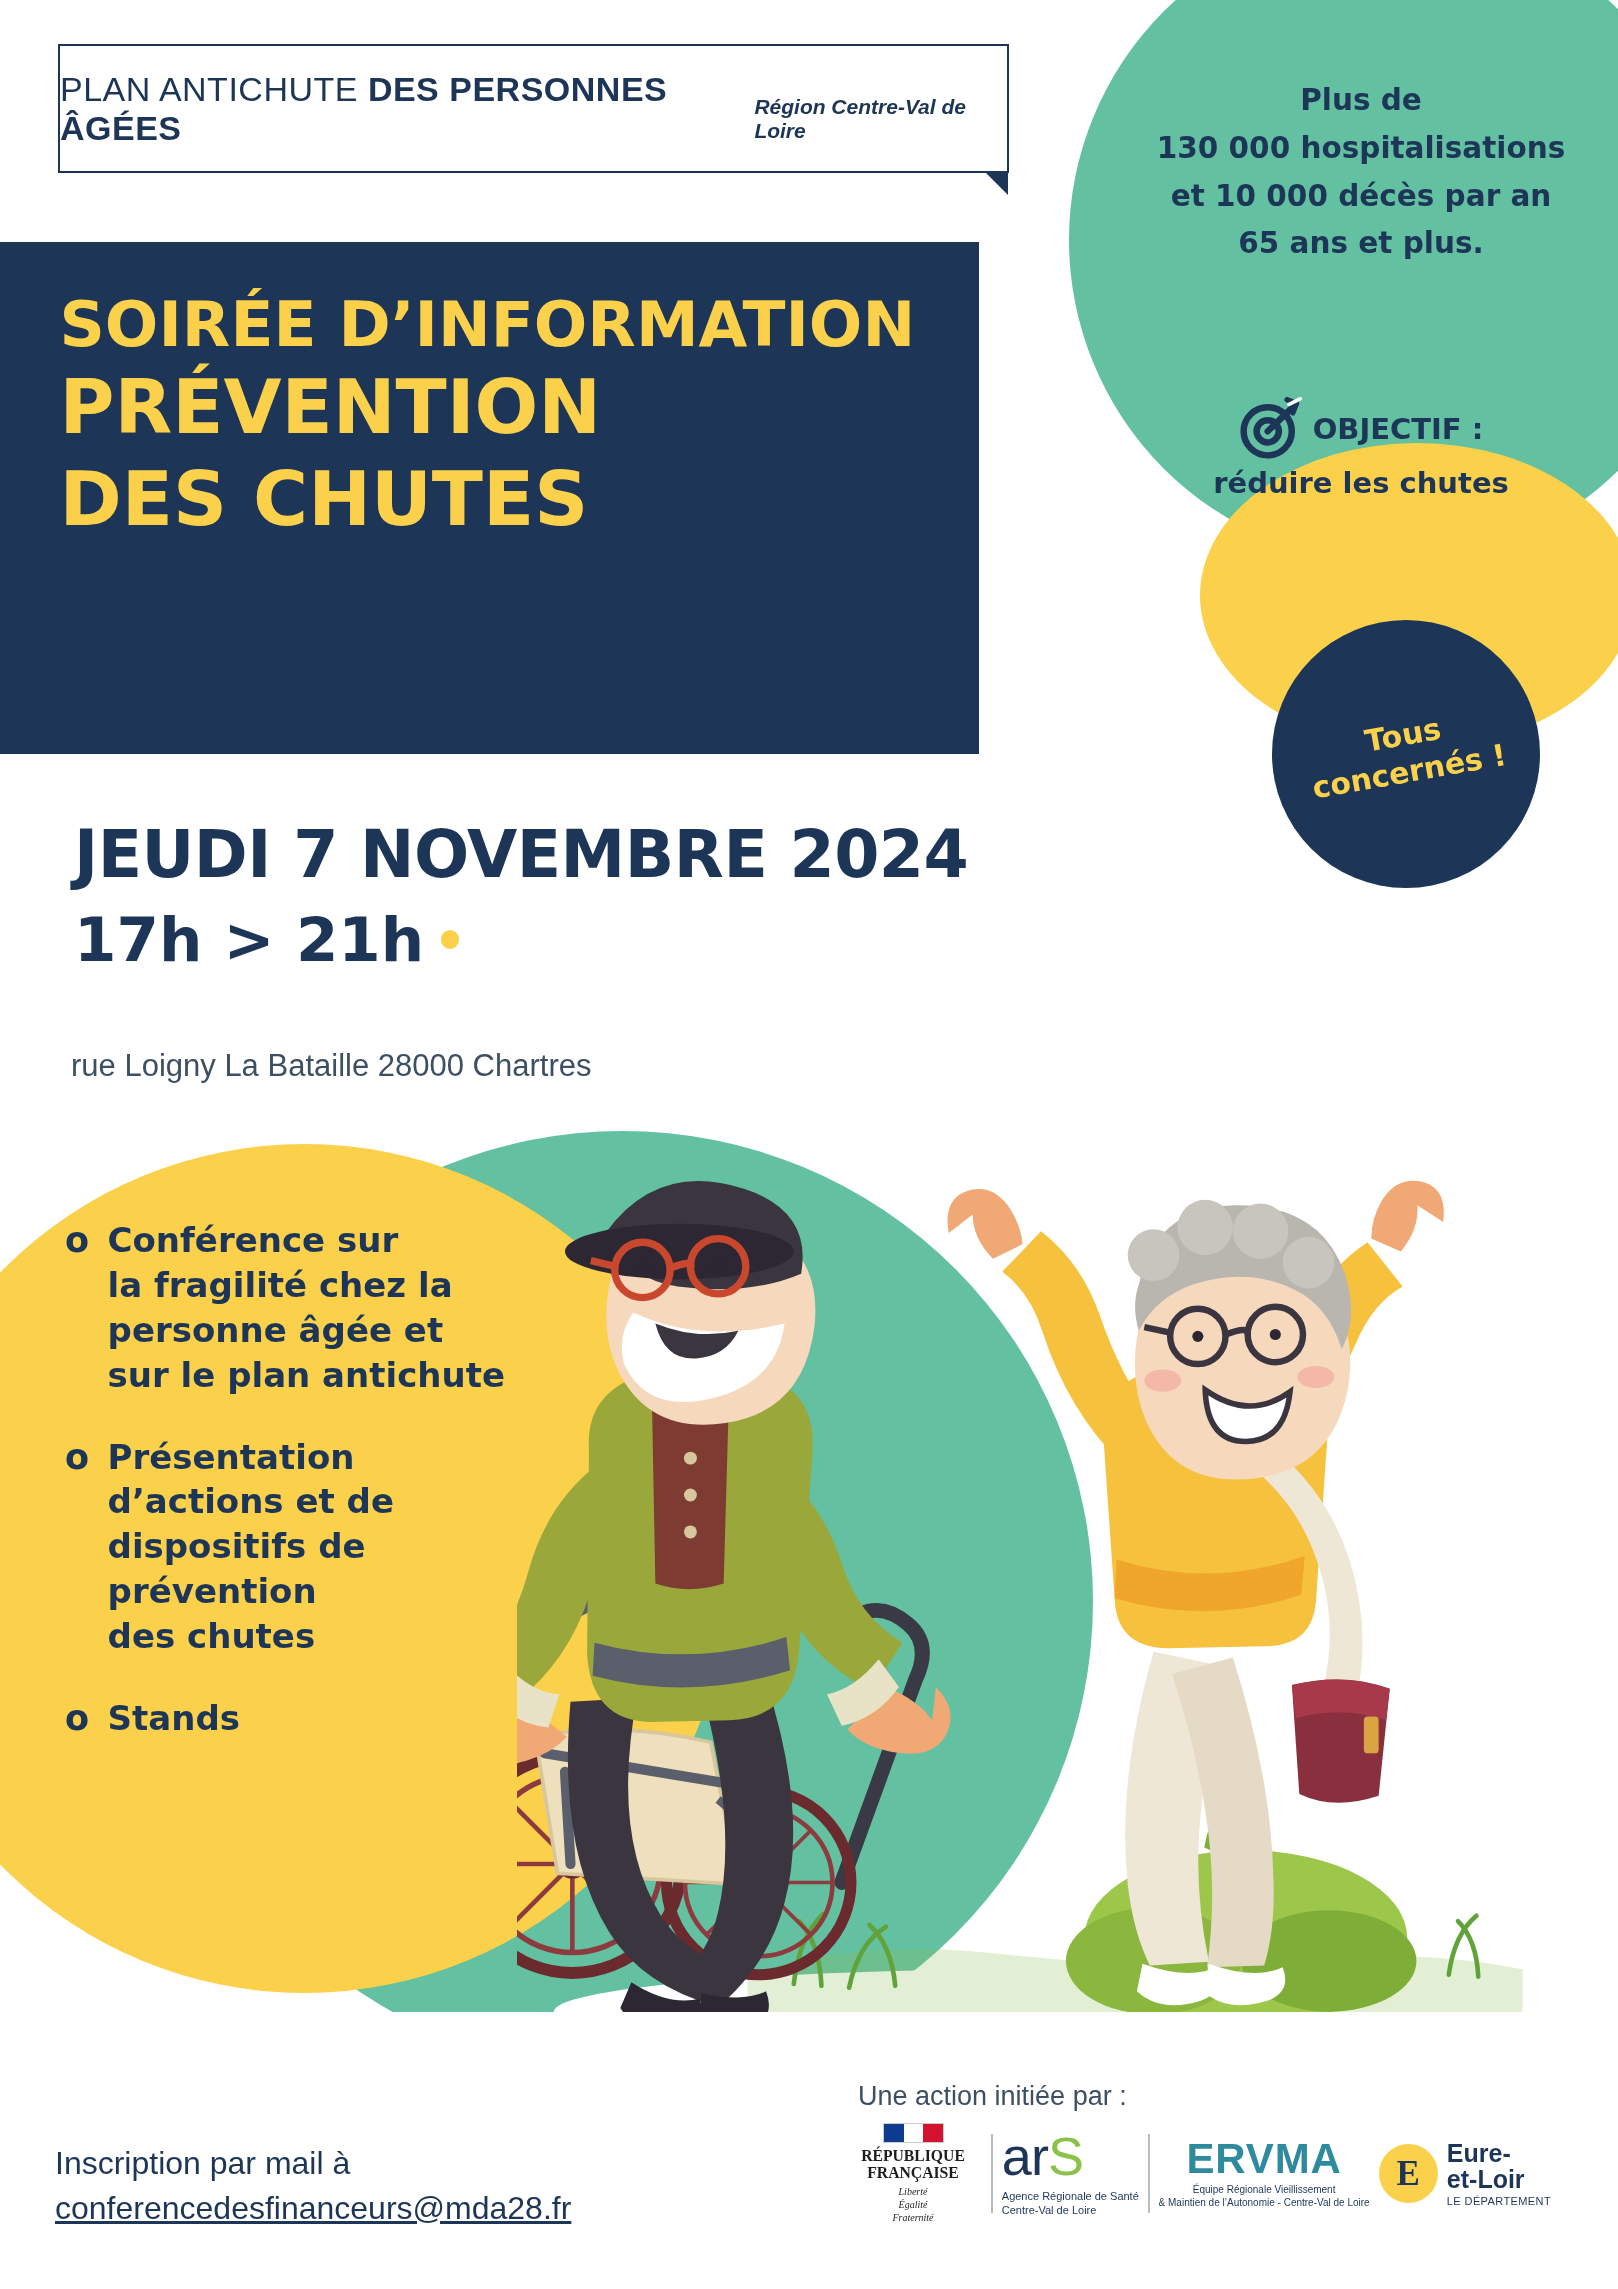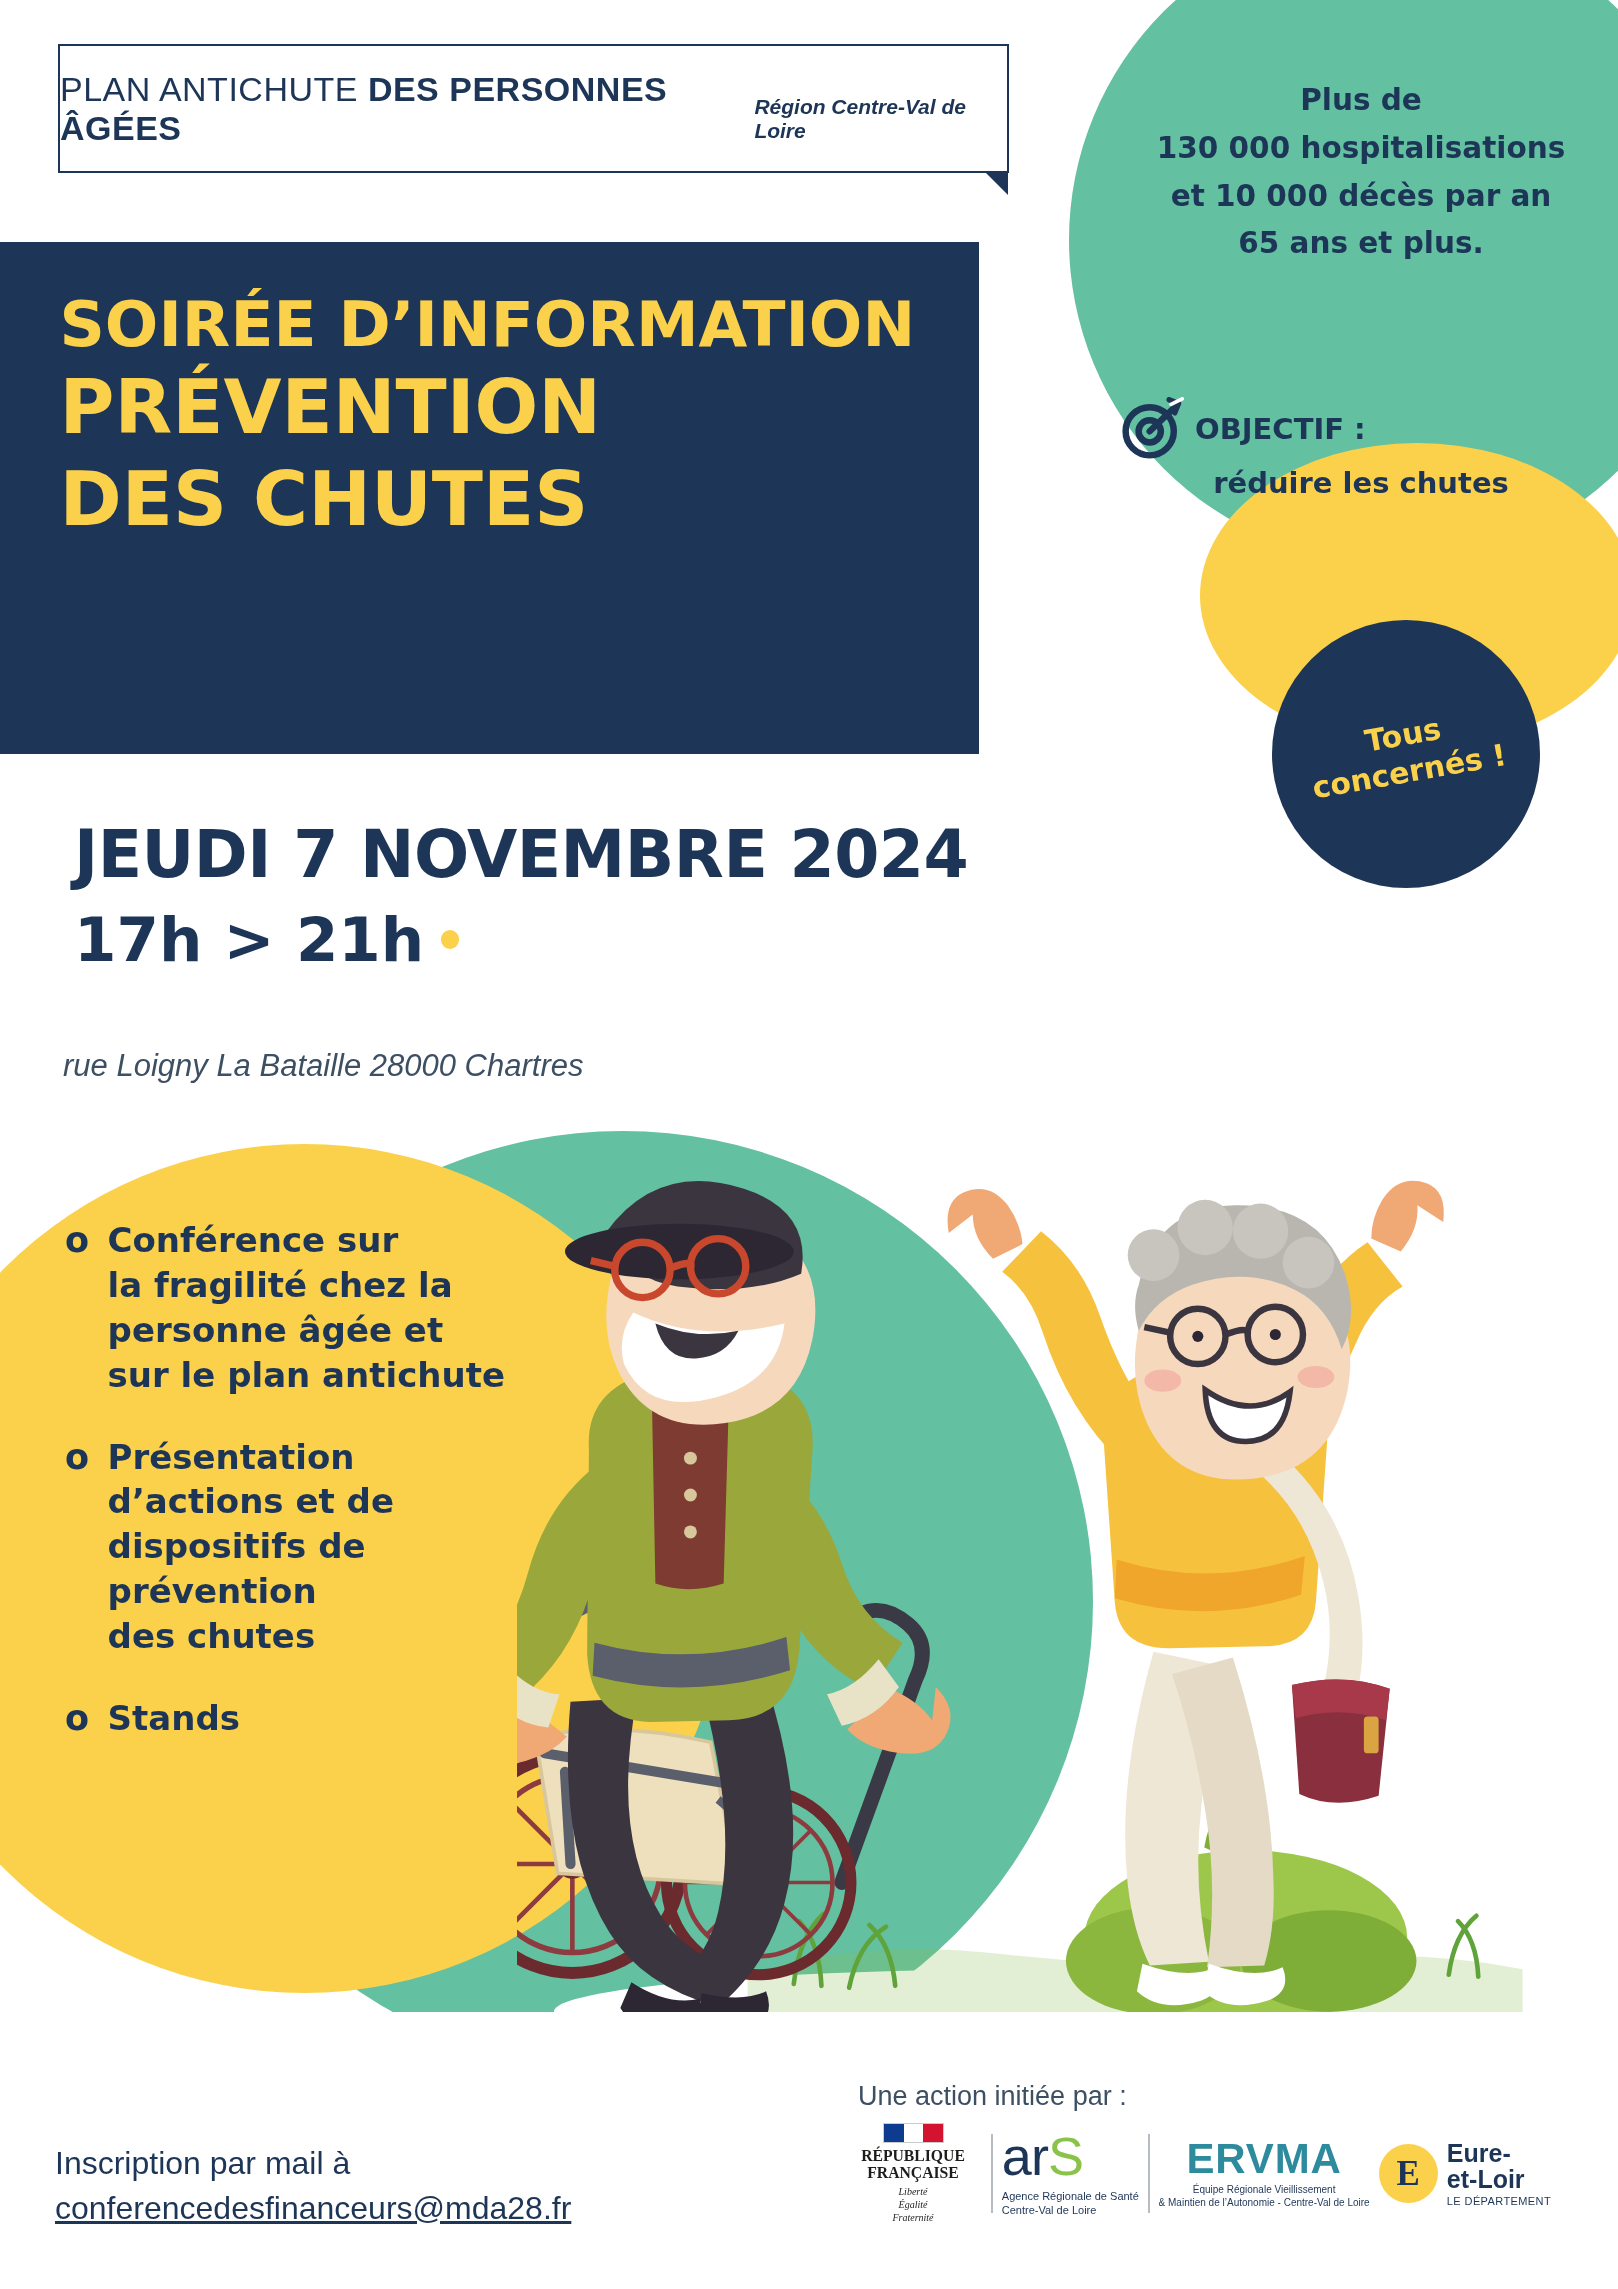--- a/index.html
+++ b/index.html
@@ -134,21 +134,21 @@
   }
   .objective-wrap {
     position: absolute;
     left: 1121px; top: 397px;
     width: 480px;
     z-index: 4;
     text-align: center;
     color: #1d3557;
   }
   .objective-row {
-    display: flex; align-items: center; 
+    display: flex; align-items: center; justify-content: center;
     gap: 11px;
   }
   .target-icon { width: 63px; height: 63px; }
   .objective-label {
     font-size: 29px; font-weight: bold;
     font-family: "DejaVu Sans", sans-serif;
   }
   .objective-sub {
     margin-top: 5.5px;
     font-size: 29px; font-weight: bold;
@@ -201,26 +201,25 @@
     display: flex; align-items: center; gap: 16.6px;
   }
   .dot-sep {
     display: inline-block;
     width: 18.5px; height: 18.5px;
     border-radius: 50%;
     background: #fbd14b;
   }
   .address-line {
     position: absolute;
-    left: 63px; top: 1048px;
+    left: 71px; top: 1048px;
     z-index: 5;
     color: #3d4f63;
     font-size: 31px;
     font-family: "Liberation Sans", sans-serif;
-    font-style: italic;
   }
 
   
   .program {
     position: absolute;
     left: 65px; top: 1218px;
     width: 572px;
     z-index: 5;
   }
   .prog-item {

